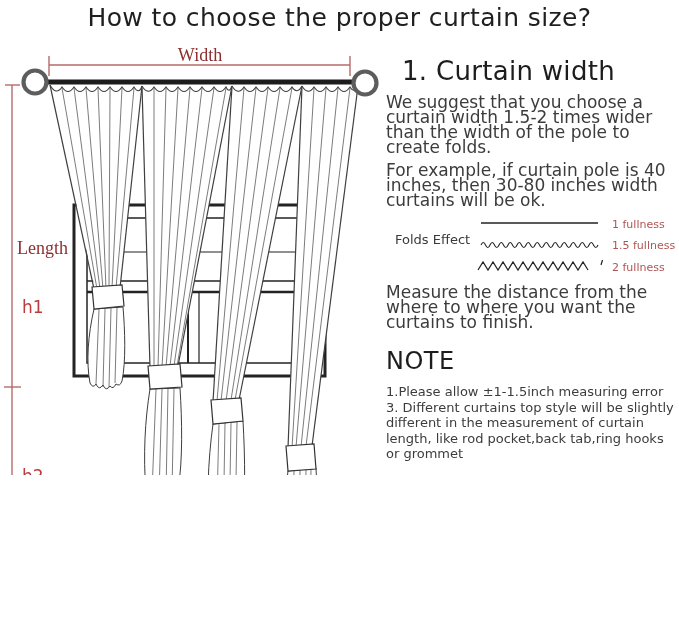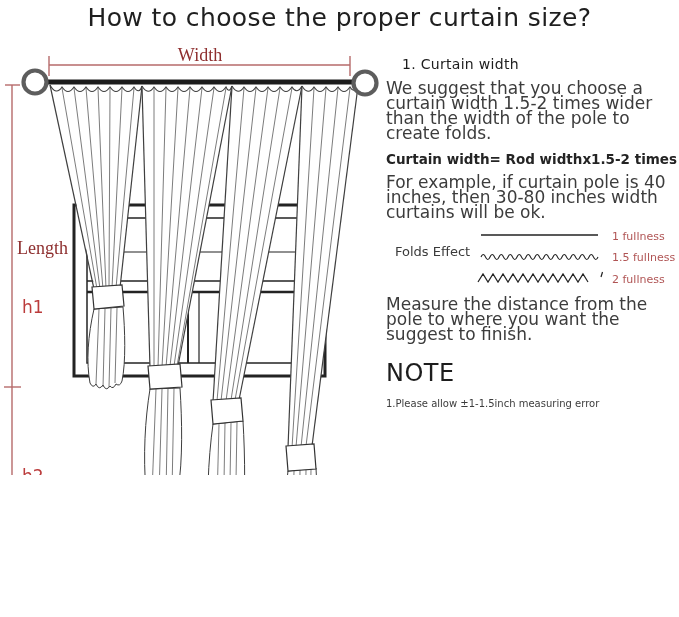--- a/index.html
+++ b/index.html
@@ -2,29 +2,29 @@
 <html><head>
 <meta charset="utf-8">
 <style>
   html,body{margin:0;padding:0;background:#fff;}
   .canvas{position:relative;width:679px;height:475px;background:#ffffff;overflow:hidden;
           font-family:"DejaVu Sans",sans-serif;color:#3c3c3c;}
   .title{position:absolute;top:3px;left:0;width:679px;text-align:center;
          font-size:25px;color:#1f1f1f;letter-spacing:0.4px;white-space:nowrap;}
   .diagram-svg{position:absolute;left:0;top:0;}
   .rightcol{position:absolute;left:386px;top:50px;width:294px;}
-  .sec-heading{font-size:14px;color:#1d1d1d;margin:6px 0 0 16px;letter-spacing:0.3px;}
+  .sec-heading{font-size:26px;color:#1d1d1d;margin:6px 0 0 16px;letter-spacing:0.3px;}
   .h-width{margin-top:6px;}
   .h-length{margin-top:3px;}
   .note-heading{font-size:24px;color:#1d1d1d;margin:17px 0 0 0;letter-spacing:0.5px;}
   .para{font-size:17px;line-height:15px;margin:8px 0 0 0;}
   .para-first{margin-top:9px;}
   .formula{font-size:13.5px;font-weight:bold;color:#242424;margin:10px 0 0 0;white-space:nowrap;}
   .folds-svg{display:block;margin:5px 0 0 0;}
-  .notes{font-size:10px;line-height:15.5px;margin:9px 0 0 0;}
+  .notes{font-size:13px;line-height:15.5px;margin:9px 0 0 0;}
   .notes div{margin:0;}
   b.or{font-weight:bold;color:#2e2e2e;}
   svg text{font-family:"DejaVu Sans",sans-serif;}
   svg text.serif{font-family:"Liberation Serif","DejaVu Serif",serif;}
 </style>
 </head>
 <body>
 
 <div class="canvas">
 
@@ -158,40 +158,40 @@
 
     <text class="serif" x="6" y="590" font-size="30" fill="#151515">Floor</text>
   </svg>
 
   <div class="rightcol">
 
     <div class="sec-heading h-width">1. Curtain width</div>
 
     <div class="para para-first">We suggest that you choose a curtain width 1.5-2 times wider than the width of the pole to create folds.</div>
 
-    <div class="formula">Curtain width= Rod widthx1.5-2 times</div>
 
     <div class="para">For example, if curtain pole is 40 inches, then 30-80 inches width curtains will be ok.</div>
 
     <svg class="folds-svg" width="294" height="62" viewBox="0 0 294 62">
       <text x="9" y="31" font-size="13" fill="#3a3a3a">Folds Effect</text>
       <line x1="95" y1="10" x2="212" y2="10" stroke="#222222" stroke-width="1.4"></line>
       <path d="M95,32 q2.3,-5 4.5,0 q2.3,5 4.5,0 q2.3,-5 4.5,0 q2.3,5 4.5,0 q2.3,-5 4.5,0 q2.3,5 4.5,0 q2.3,-5 4.5,0 q2.3,5 4.5,0 q2.3,-5 4.5,0 q2.3,5 4.5,0 q2.3,-5 4.5,0 q2.3,5 4.5,0 q2.3,-5 4.5,0 q2.3,5 4.5,0 q2.3,-5 4.5,0 q2.3,5 4.5,0 q2.3,-5 4.5,0 q2.3,5 4.5,0 q2.3,-5 4.5,0 q2.3,5 4.5,0 q2.3,-5 4.5,0 q2.3,5 4.5,0 q2.3,-5 4.5,0 q2.3,5 4.5,0 q2.3,-5 4.5,0 q2.3,5 4.5,0" fill="none" stroke="#222222" stroke-width="1.1"></path>
       <path d="M92,57 l5,-8 l5,8 l5,-8 l5,8 l5,-8 l5,8 l5,-8 l5,8 l5,-8 l5,8 l5,-8 l5,8 l5,-8 l5,8 l5,-8 l5,8 l5,-8 l5,8 l5,-8 l5,8 l5,-8 l5,8" fill="none" stroke="#222222" stroke-width="1.2"></path>
       <line x1="215" y1="52" x2="216.5" y2="47" stroke="#222222" stroke-width="1.2"></line>
       <text x="226" y="15" font-size="11" fill="#b05454">1 fullness</text>
       <text x="226" y="36" font-size="11" fill="#b05454">1.5 fullness</text>
       <text x="226" y="58" font-size="11" fill="#b05454">2 fullness</text>
     </svg>
 
 
-    <div class="para" style="margin-top:10px">Measure the distance from the pole to where you want the suggest to finish.</div>
+    <div class="para" style="margin-top:10px">Measure the distance from the where to where you want the curtains to finish.</div>
 
 
 
     <div class="note-heading">NOTE</div>
 
     <div class="notes">
       <div>1.Please allow ±1-1.5inch measuring error</div>
+      <div>3. Different curtains top style will be slightly different in the measurement of curtain length, like rod pocket,back tab,ring hooks or grommet</div>
     </div>
 
   </div>
 </div>
 
 </body></html>

